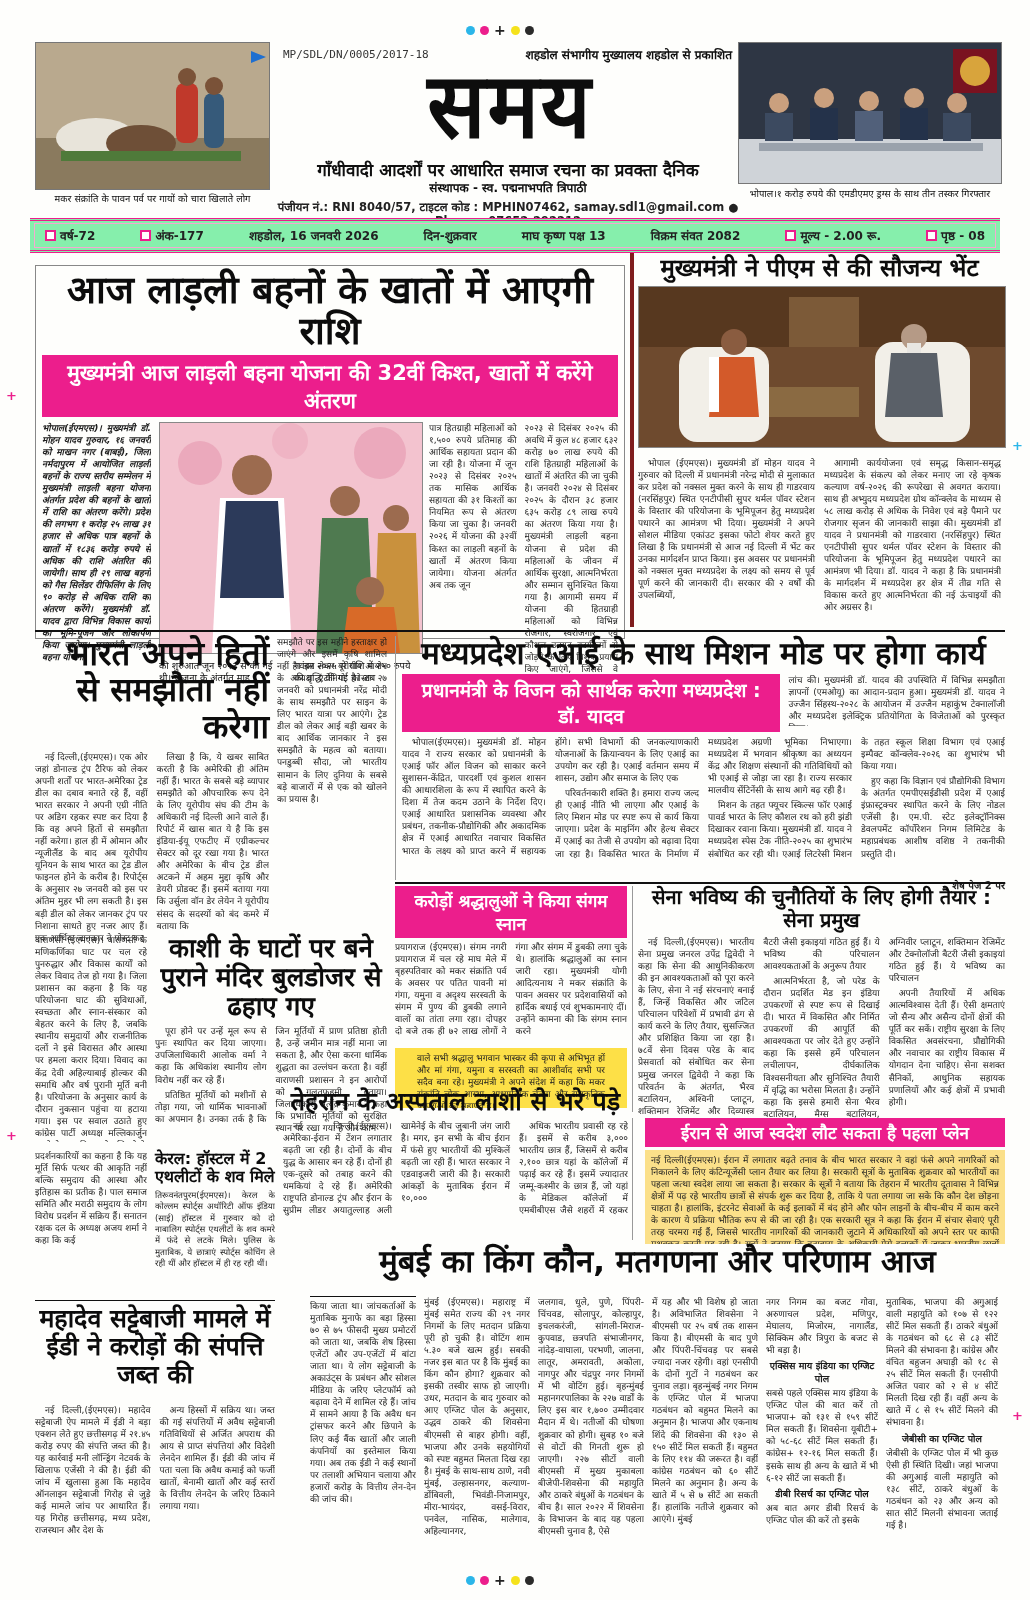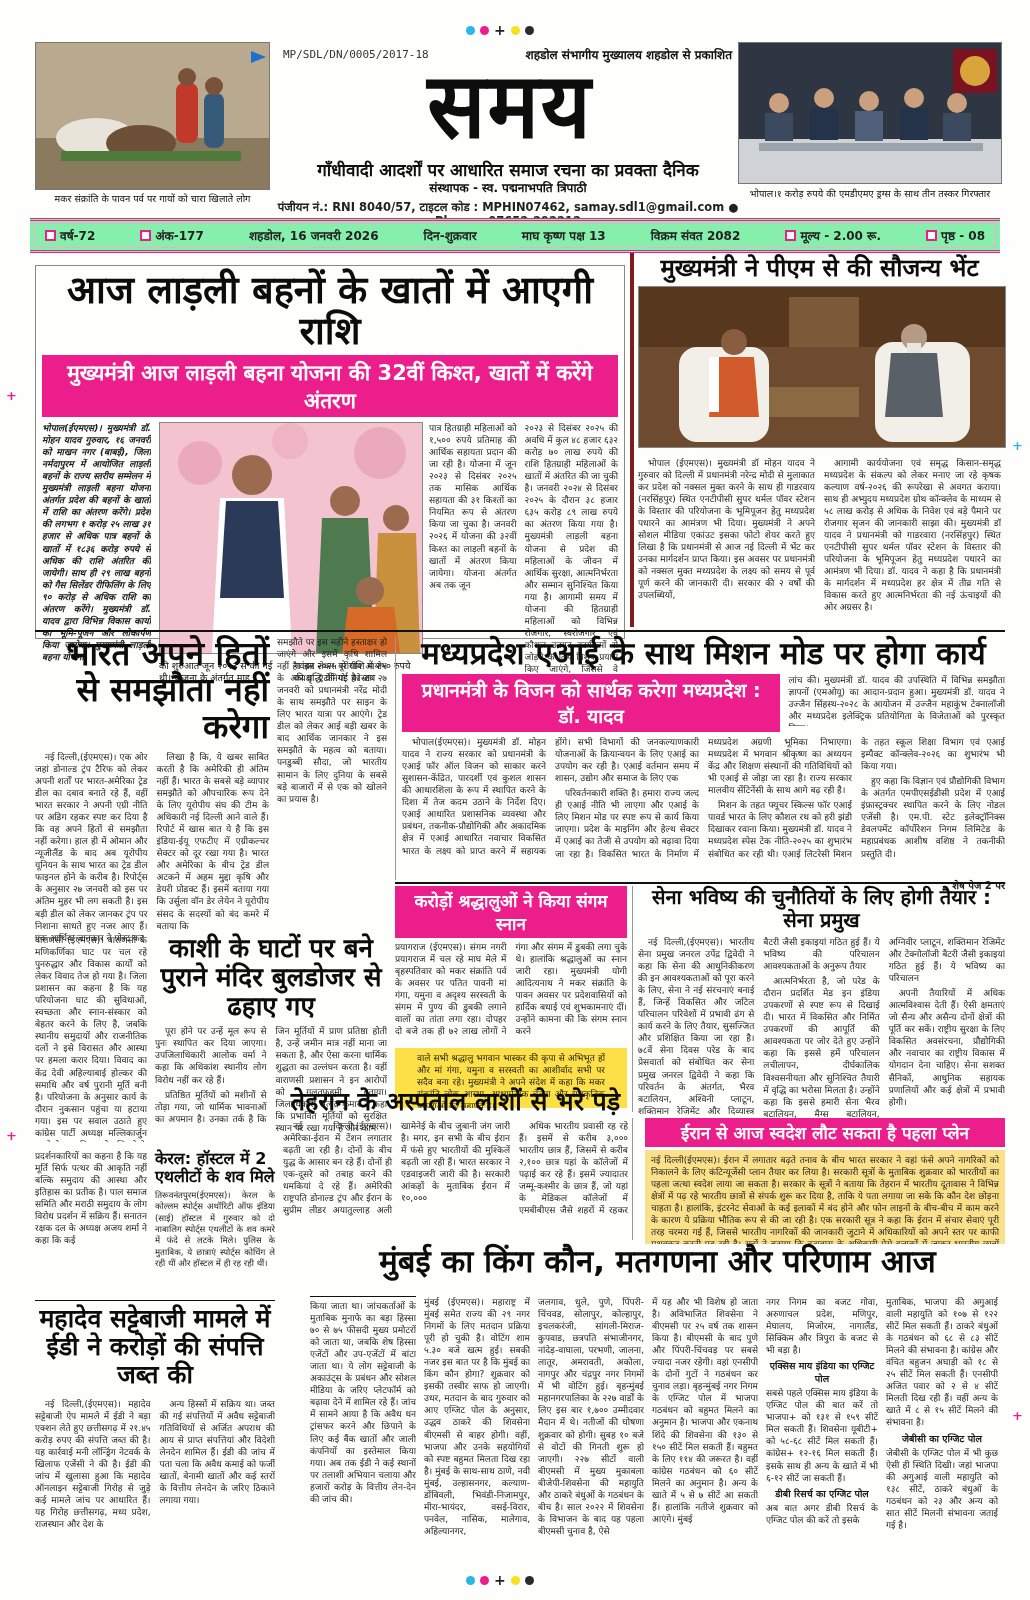--- a/index.html
+++ b/index.html
@@ -297,21 +297,21 @@
     </div>
     <div style="width:112px;height:268px;overflow:hidden;">
       <div class="btxt">मुताबिक, भाजपा की अगुआई वाली महायुति को १०७ से १२२ सीटें मिल सकती हैं। ठाकरे बंधुओं के गठबंधन को ६८ से ८३ सीटें मिलने की संभावना है। कांग्रेस और वंचित बहुजन अघाड़ी को १८ से २५ सीटें मिल सकती हैं। एनसीपी अजित पवार को २ से ४ सीटें मिलती दिख रही हैं। वहीं अन्य के खाते में ८ से १५ सीटें मिलने की संभावना है।</div>
       <div class="subhead-bold">जेबीसी का एग्जिट पोल</div>
       <div class="btxt">जेबीसी के एग्जिट पोल में भी कुछ ऐसी ही स्थिति दिखी। जहां भाजपा की अगुआई वाली महायुति को १३८ सीटें, ठाकरे बंधुओं के गठबंधन को २३ और अन्य को सात सीटें मिलनी संभावना जताई गई है।</div>
     </div>
   </div>
 
   <div class="abs" style="left:35px;top:1300px;width:240px;height:266px;border-top:1.5px solid #111;padding-top:4px;">
     <div class="h-md" style="font-size:25px;text-align:center;">महादेव सट्टेबाजी मामले में ईडी ने करोड़ों की संपत्ति जब्त की</div>
-    <div class="c2 btxt" style="margin-top:9px;height:178px;">
+    <div class="c2 btxt" style="margin-top:15px;height:178px;">
       <p>नई दिल्ली,(ईएमएस)। महादेव सट्टेबाजी ऐप मामले में ईडी ने बड़ा एक्शन लेते हुए छत्तीसगढ़ में २१.४५ करोड़ रुपए की संपत्ति जब्त की है। यह कार्रवाई मनी लॉन्ड्रिंग नेटवर्क के खिलाफ एजेंसी ने की है। ईडी की जांच में खुलासा हुआ कि महादेव ऑनलाइन सट्टेबाजी गिरोह से जुड़े कई मामले जांच पर आधारित हैं। यह गिरोह छत्तीसगढ़, मध्य प्रदेश, राजस्थान और देश के</p>
       <p>अन्य हिस्सों में सक्रिय था। जब्त की गई संपत्तियों में अवैध सट्टेबाजी गतिविधियों से अर्जित अपराध की आय से प्राप्त संपत्तियां और विदेशी लेनदेन शामिल हैं। ईडी की जांच में पता चला कि अवैध कमाई को फर्जी खातों, बेनामी खातों और कई स्तरों के वित्तीय लेनदेन के जरिए ठिकाने लगाया गया।</p>
     </div>
   </div>
 
   <div class="abs regmarks" style="left:466px;top:1576px;">
     <span class="dot" style="background:#2bb6e9"></span>
     <span class="dot" style="background:#ec1e8c"></span>
     <span class="cross">+</span>
     <span class="dot" style="background:#f5e21c"></span>

